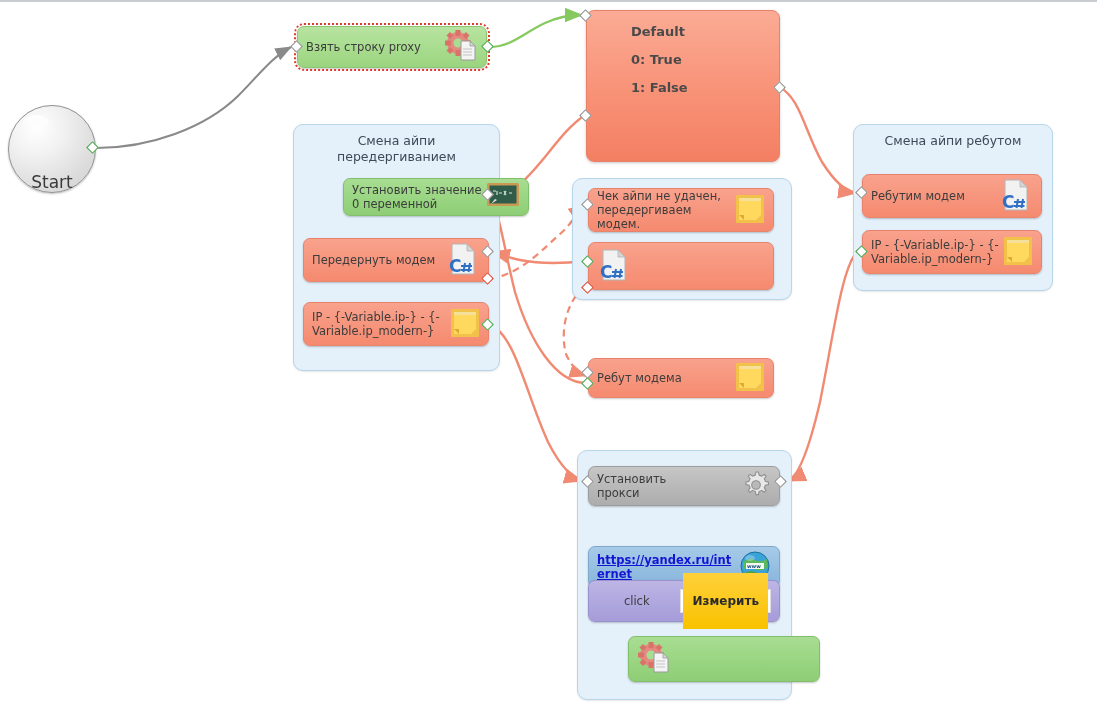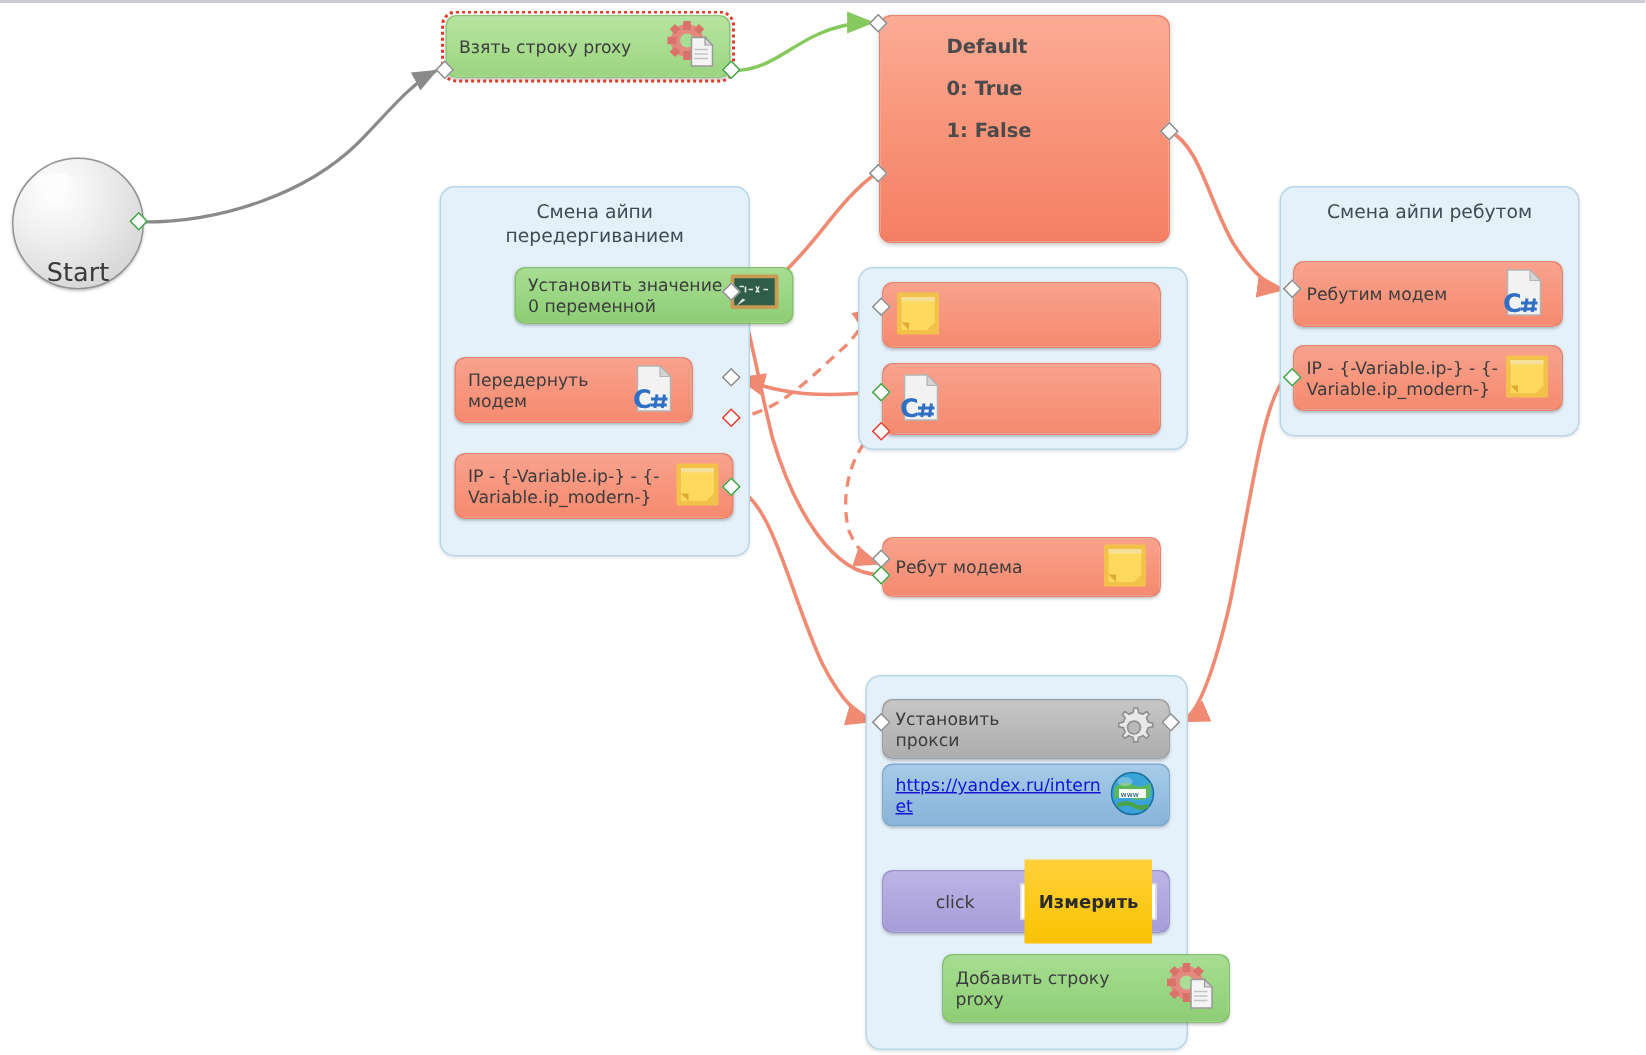--- a/index.html
+++ b/index.html
@@ -189,21 +189,21 @@
     <path d="M488,322 C515,330 525,390 548,440 C562,468 575,477 582,479" fill="none" stroke="#f08a72" stroke-width="2.4" marker-end="url(#ar-red)"></path>
 
     <path d="M857,250 C842,265 834,330 820,400 C806,460 795,476 788,479" fill="none" stroke="#f08a72" stroke-width="2.4" marker-end="url(#ar-red)"></path>
   </svg>
 
   <div class="start-node" style="left:8px;top:103px;">
     <span>Start</span>
   </div>
   <div class="port green" style="left:88px;top:141px;"></div>
 
-  <div class="node n-green-lite selected" style="left:297px;top:8px;width:190px;height:42px;">
+  <div class="node n-green-lite selected" style="left:297px;top:24px;width:190px;height:42px;">
     <span class="label">Взять строку proxy</span>
     <span class="ic">
       <svg width="34" height="32" viewBox="0 0 34 32">
         <g>
           <circle cx="14" cy="13" r="11" fill="#e4897f"></circle>
           <g fill="#d9736a">
             <rect x="11.5" y="0" width="5" height="6"></rect>
               <rect x="11.5" y="20" width="5" height="6"></rect>
             <rect x="1" y="10.5" width="6" height="5"></rect>
               <rect x="21" y="10.5" width="6" height="5"></rect>
@@ -248,21 +248,21 @@
         <rect x="3.5" y="3.5" width="27" height="18" fill="#2f5d4a"></rect>
         <g stroke="#dfe8df" stroke-width="1.1" fill="none">
           <path d="M7,9 l3,0 M11,9 l0,4 M13,11 l3,0 M18,9 l2,4 M20,9 l-2,4 M23,11 l3,0"></path>
         </g>
         <path d="M5,22 l4,-5 l2,1 z" fill="#e8e8e0"></path>
       </svg>
     </span>
   </div>
   <div class="port gray" style="left:483px;top:188px;"></div>
 
-  <div class="node n-red" style="left:303px;top:236px;width:159px;height:44px;">
+  <div class="node n-red" style="left:303px;top:236px;width:186px;height:44px;">
     <span class="label">Передернуть модем</span>
     <span class="ic">
       <svg width="34" height="34" viewBox="0 0 34 34">
         <path d="M6,2 h15 l7,7 v23 h-22 z" fill="#f2f2f2" stroke="#b4b4b4" stroke-width="1"></path>
         <path d="M21,2 l7,7 h-7 z" fill="#d5d5d5" stroke="#b4b4b4" stroke-width="0.8"></path>
         <text x="3" y="30" font-family="DejaVu Sans, sans-serif" font-size="17" font-weight="bold" fill="#2f6fc4">C</text>
         <g stroke="#2f6fc4" stroke-width="2">
           <line x1="19" y1="21" x2="17.5" y2="30"></line>
             <line x1="24" y1="21" x2="22.5" y2="30"></line>
           <line x1="15" y1="24" x2="26" y2="24"></line>
@@ -285,20 +285,21 @@
       </svg>
     </span>
   </div>
   <div class="port green" style="left:483px;top:318px;"></div>
 
   <div class="group" style="left:572px;top:176px;width:218px;height:120px;">
     <div class="group-title"></div>
   </div>
 
   <div class="node n-red" style="left:588px;top:186px;width:186px;height:44px;">
+    <span class="label">Чек айпи не удачен, передергиваем модем.</span>
     <span class="ic">
       <svg width="30" height="30" viewBox="0 0 30 30">
         <rect x="1" y="1" width="28" height="28" rx="1" fill="#f2c14a"></rect>
         <path d="M4,4 h22 v17 l-5,5 h-17 z" fill="#ffd95e"></path>
         <path d="M4,21 h5 v5 z" fill="#e0a92f"></path>
         <rect x="4" y="4" width="22" height="3" fill="#f5e09a"></rect>
       </svg>
     </span>
   </div>
   <div class="port gray" style="left:583px;top:198px;"></div>
@@ -386,21 +387,21 @@
                    a9.8,9.8 0 0 1 -1.1,-2.7 l-3.1,-.7 l0,-2.4 l3.1,-.7 a9.8,9.8 0 0 1 1.1,-2.7
                    l-1.8,-2.6 l1.7,-1.7 l2.6,1.8 a9.8,9.8 0 0 1 2.7,-1.1 z"></path>
           <circle cx="15" cy="15" r="4.3" fill="#b9b9b9"></circle>
         </g>
       </svg>
     </span>
   </div>
   <div class="port gray" style="left:583px;top:475px;"></div>
   <div class="port gray" style="left:776px;top:475px;"></div>
 
-  <div class="node n-blue" style="left:588px;top:507px;width:192px;height:42px;">
+  <div class="node n-blue" style="left:588px;top:544px;width:192px;height:42px;font-weight:bold;">
     <span class="label linktext">https://yandex.ru/internet</span>
     <span class="ic">
       <svg width="32" height="32" viewBox="0 0 32 32">
         <circle cx="16" cy="16" r="14" fill="#3aa3d8" stroke="#1b6f9c" stroke-width="1"></circle>
         <path d="M4,12 q6,-5 12,-2 q6,3 12,-1 l0,9 q-7,4 -13,1 q-6,-3 -11,1 z" fill="#5cb85c"></path>
         <path d="M6,24 q6,-3 11,0 q5,3 9,0" fill="none" stroke="#4aa34a" stroke-width="3"></path>
         <rect x="7" y="13" width="18" height="6" fill="#ffffff" opacity=".92"></rect>
         <text x="8" y="18.2" font-family="DejaVu Sans, sans-serif" font-size="5" fill="#1b4f7c">www</text>
         <ellipse cx="11" cy="8" rx="5" ry="3" fill="#ffffff" opacity=".28"></ellipse>
       </svg>
@@ -408,21 +409,20 @@
   </div>
 
   <div class="node n-purple" style="left:588px;top:578px;width:192px;height:42px;">
     <span class="label">click</span>
     <span class="measure-wrap">
       <span class="measure-btn">Измерить</span>
     </span>
   </div>
 
   <div class="node n-green" style="left:588px;top:634px;width:192px;height:46px;">
-    <span class="label">Добавить строку proxy</span>
     <span class="ic">
       <svg width="34" height="32" viewBox="0 0 34 32">
         <g>
           <circle cx="14" cy="13" r="11" fill="#e4897f"></circle>
           <g fill="#d9736a">
             <rect x="11.5" y="0" width="5" height="6"></rect>
               <rect x="11.5" y="20" width="5" height="6"></rect>
             <rect x="1" y="10.5" width="6" height="5"></rect>
               <rect x="21" y="10.5" width="6" height="5"></rect>
             <rect x="3.5" y="3" width="5" height="5" transform="rotate(-45 6 5.5)"></rect>

